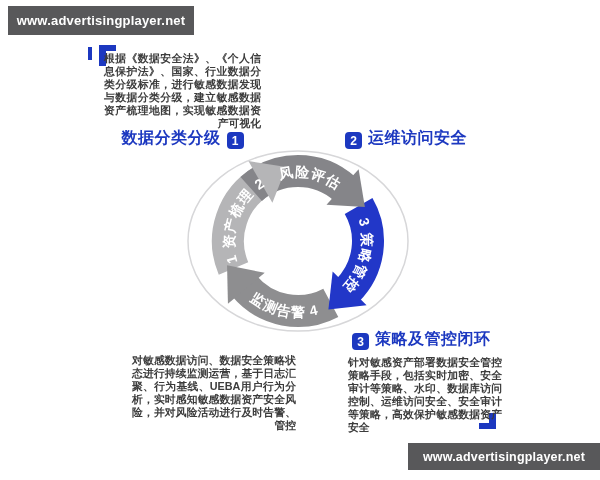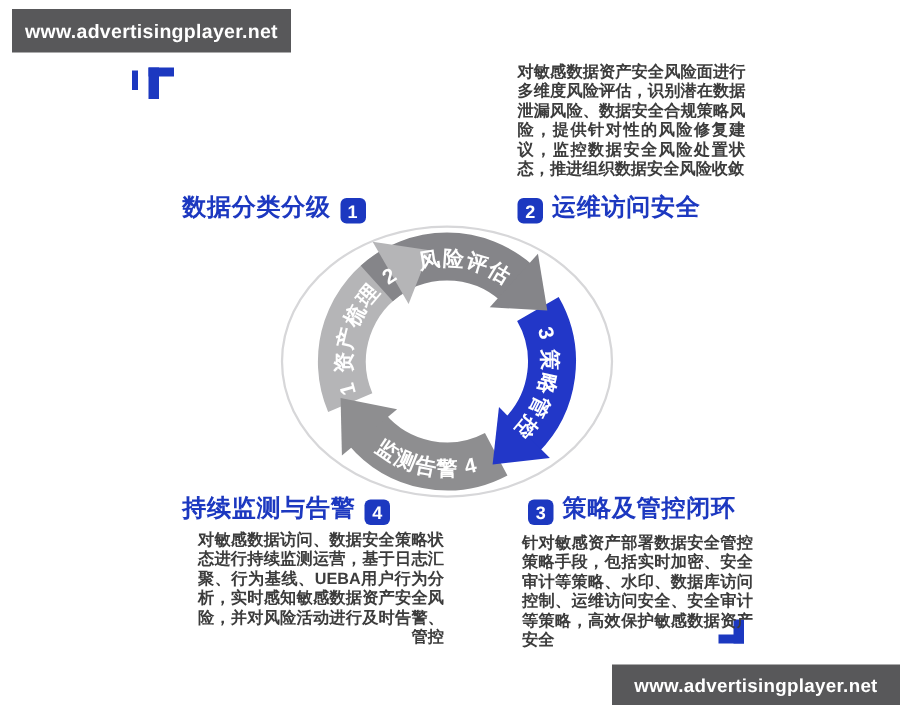--- a/index.html
+++ b/index.html
@@ -65,35 +65,31 @@
 
   <div class="banner banner-tl">www.advertisingplayer.net</div>
   <div class="banner banner-br">www.advertisingplayer.net</div>
 
   <div class="bracket-open">
     <span class="tick"></span>
     <span class="corner"></span>
   </div>
   <div class="bracket-close"></div>
 
+  <p class="para para-tl last-right">根据《数据安全法》、《个人信息保护法》、国家、行业数据分类分级标准，进行敏感数据发现与数据分类分级，建立敏感数据资产梳理地图，实现敏感数据资产可视化</p>
   <div class="heading heading-tl">
     <span>数据分类分级</span>
     <span class="badge">1</span>
   </div>
 
-  <p class="para para-tr">对敏感数据资产安全风险面进行多维度风险评估，识别潜在数据泄漏风险、数据安全合规策略风险，提供针对性的风险修复建议，监控数据安全风险处置状态，推进组织数据安全风险收敛</p>
   <div class="heading heading-tr">
     <span class="badge">2</span>
     <span>运维访问安全</span>
   </div>
 
-  <div class="heading heading-bl">
-    <span>持续监测与告警</span>
-    <span class="badge">4</span>
-  </div>
   <p class="para para-bl last-right">对敏感数据访问、数据安全策略状态进行持续监测运营，基于日志汇聚、行为基线、UEBA用户行为分析，实时感知敏感数据资产安全风险，并对风险活动进行及时告警、管控</p>
 
   <div class="heading heading-br">
     <span class="badge">3</span>
     <span>策略及管控闭环</span>
   </div>
   <p class="para para-br">针对敏感资产部署数据安全管控策略手段，包括实时加密、安全审计等策略、水印、数据库访问控制、运维访问安全、安全审计等策略，高效保护敏感数据资产安全</p>
 
   <svg class="cycle" width="270" height="240" viewBox="0 0 270 240" aria-hidden="true">
     <defs>

